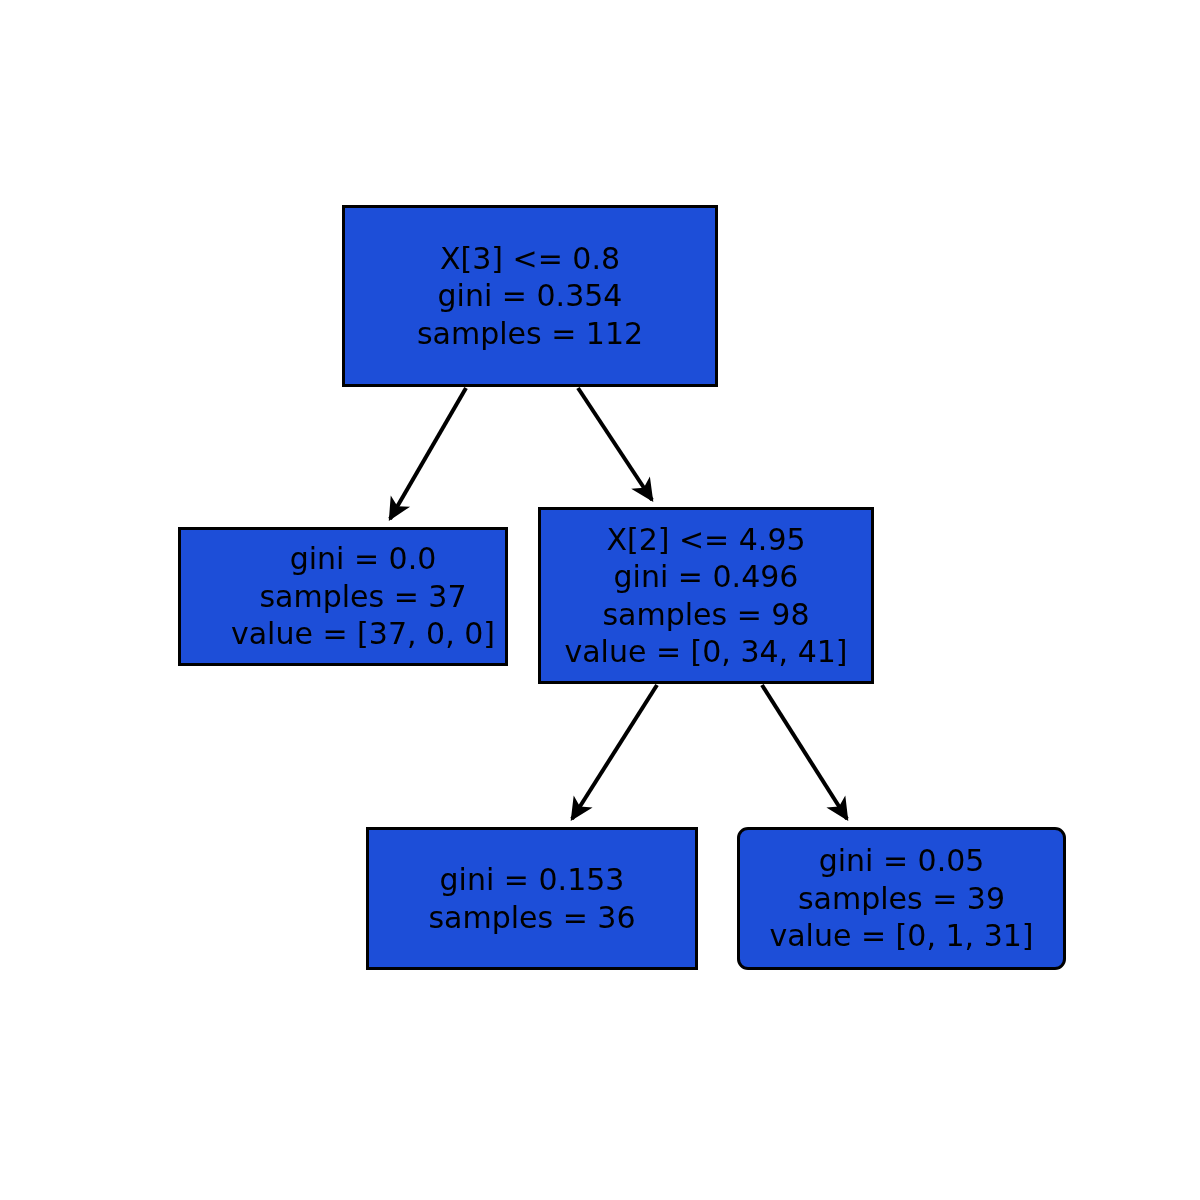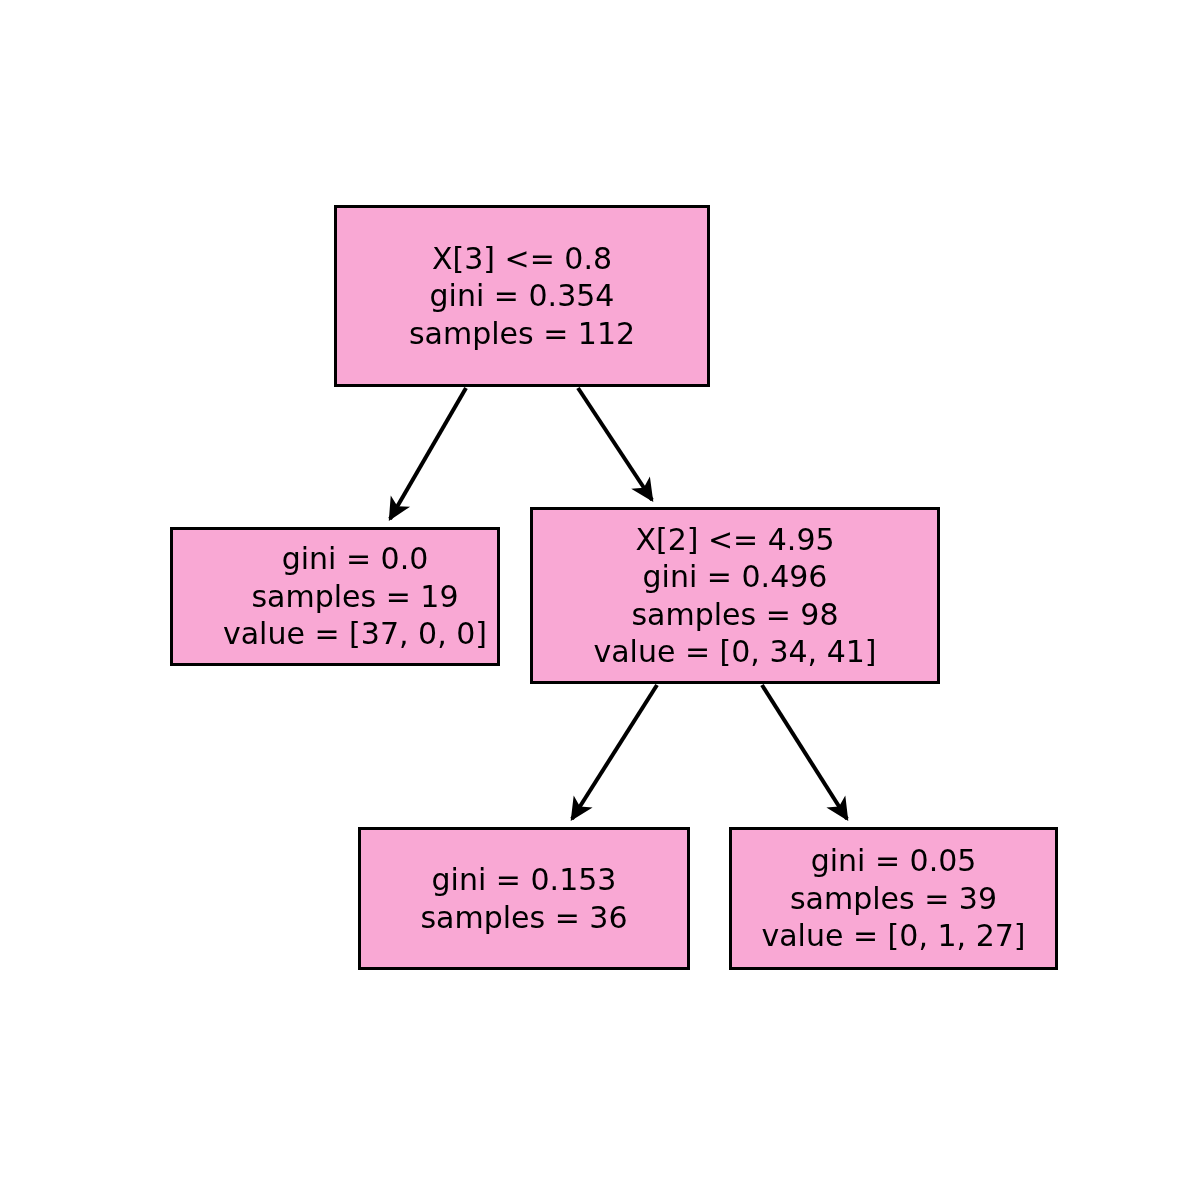--- a/index.html
+++ b/index.html
@@ -22,26 +22,27 @@
     position: absolute;
     left: 0;
     top: 0;
     width: 1200px;
     height: 1200px;
   }
   .tree-node {
     position: absolute;
     box-sizing: border-box;
     border: 3px solid #000000;
-    background: #f9a8d4;
+    background: #1d4ed8;
     display: flex;
     flex-direction: column;
     align-items: center;
     justify-content: center;
     padding: 0;
+    margin-left: 8px;
   }
   .node-line {
     font-family: "DejaVu Sans", sans-serif;
     font-size: 30px;
     line-height: 37.5px;
     color: #000000;
     white-space: pre;
     text-align: center;
   }
 </style>
@@ -65,35 +66,35 @@
   </svg>
 
   <div class="tree-node" style="left: 334px; top: 205px; width: 376px; height: 182px;">
     <span class="node-line">X[3] &lt;= 0.8</span>
     <span class="node-line">gini = 0.354</span>
     <span class="node-line">samples = 112</span>
   </div>
 
   <div class="tree-node" style="left: 170px; top: 527px; width: 330px; height: 139px; padding-left: 40px;">
     <span class="node-line">gini = 0.0</span>
-    <span class="node-line">samples = 19</span>
+    <span class="node-line">samples = 37</span>
     <span class="node-line">value = [37, 0, 0]</span>
   </div>
 
-  <div class="tree-node" style="left: 530px; top: 507px; width: 410px; height: 177px;">
+  <div class="tree-node" style="left: 530px; top: 507px; width: 336px; height: 177px;">
     <span class="node-line">X[2] &lt;= 4.95</span>
     <span class="node-line">gini = 0.496</span>
     <span class="node-line">samples = 98</span>
     <span class="node-line">value = [0, 34, 41]</span>
   </div>
 
   <div class="tree-node" style="left: 358px; top: 827px; width: 332px; height: 143px;">
     <span class="node-line">gini = 0.153</span>
     <span class="node-line">samples = 36</span>
   </div>
 
-  <div class="tree-node" style="left: 729px; top: 827px; width: 329px; height: 143px;">
+  <div class="tree-node" style="left: 729px; top: 827px; width: 329px; height: 143px; border-radius: 11px;">
     <span class="node-line">gini = 0.05</span>
     <span class="node-line">samples = 39</span>
-    <span class="node-line">value = [0, 1, 27]</span>
+    <span class="node-line">value = [0, 1, 31]</span>
   </div>
 
 </div>
 
 </body></html>

